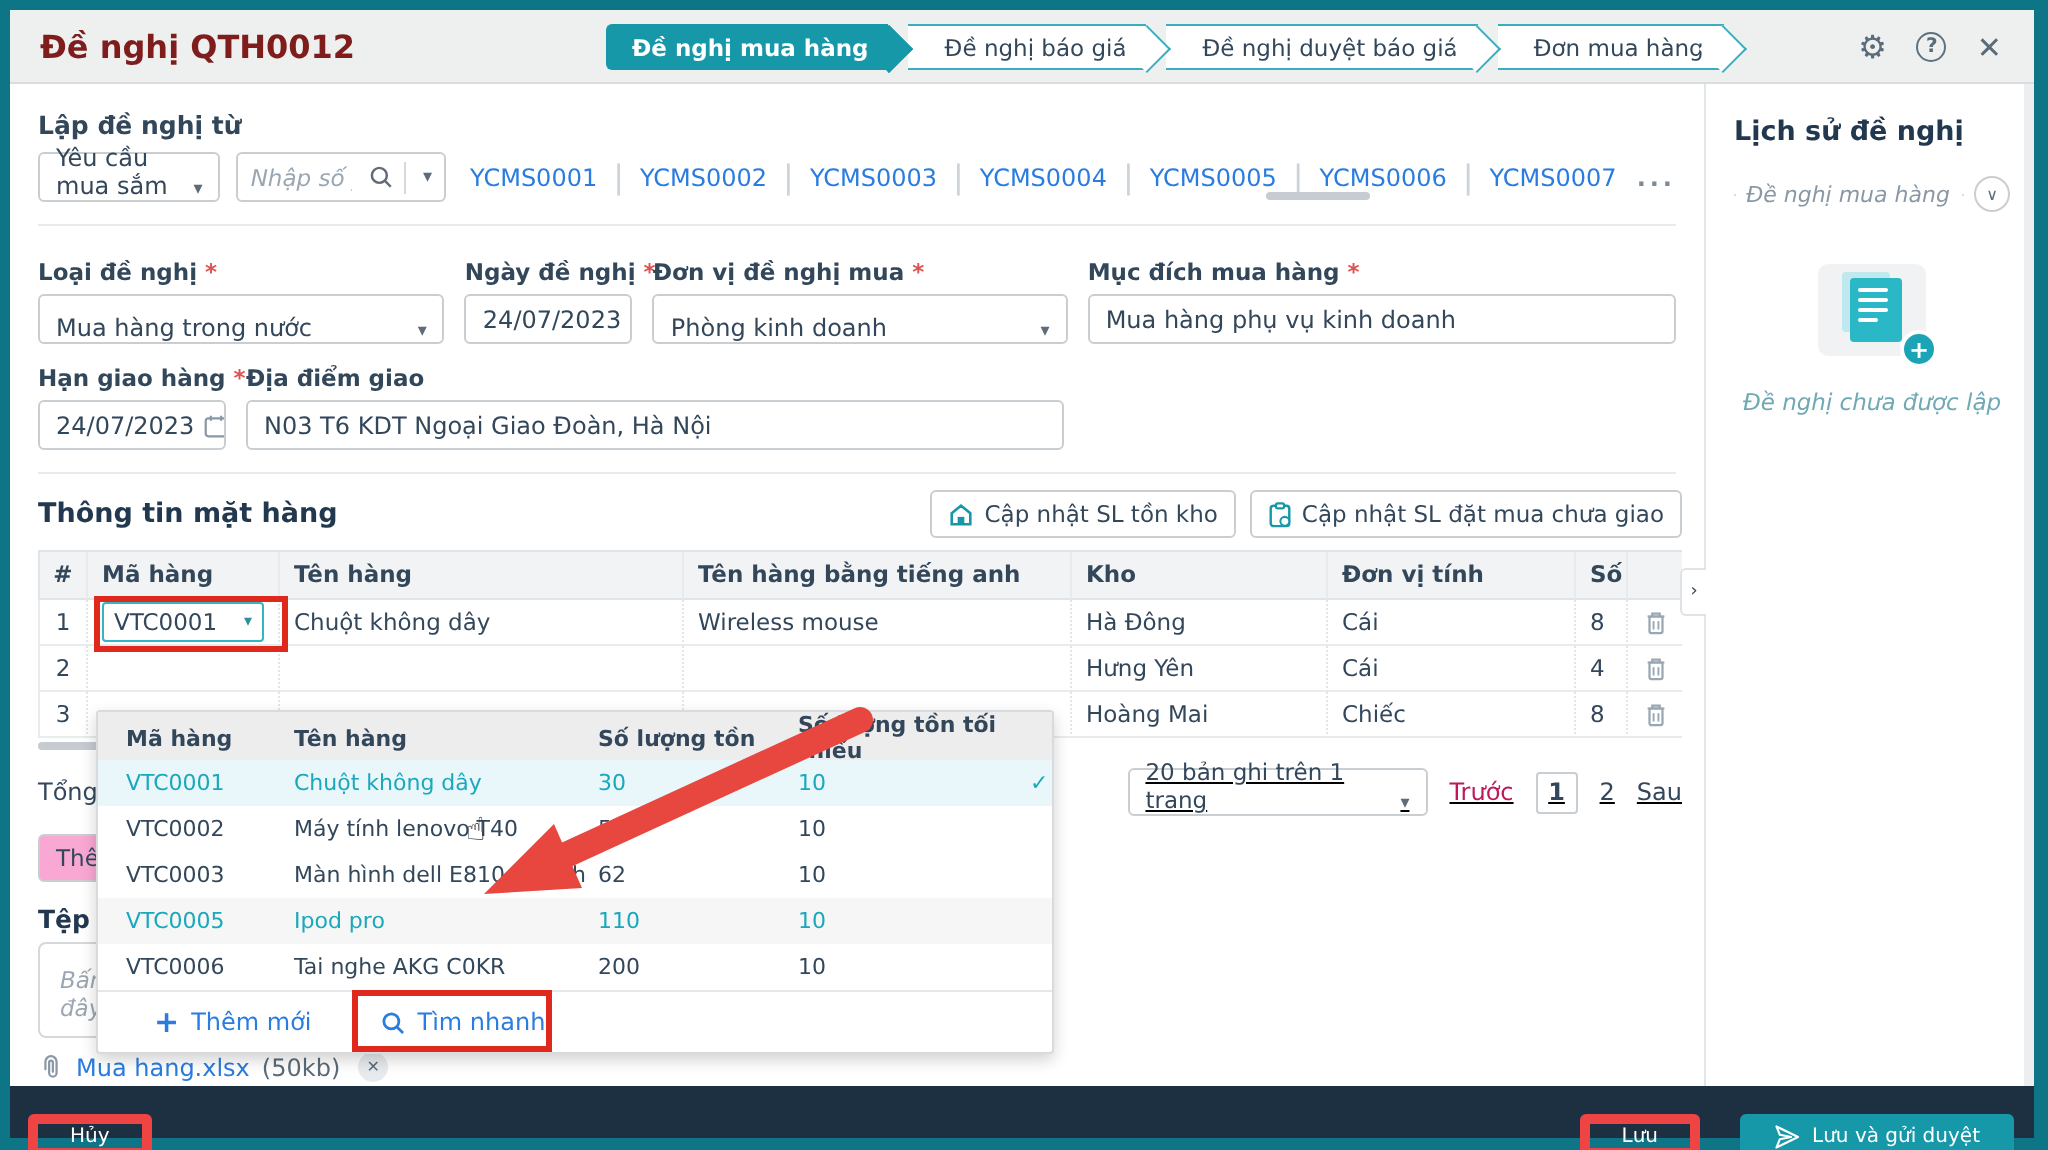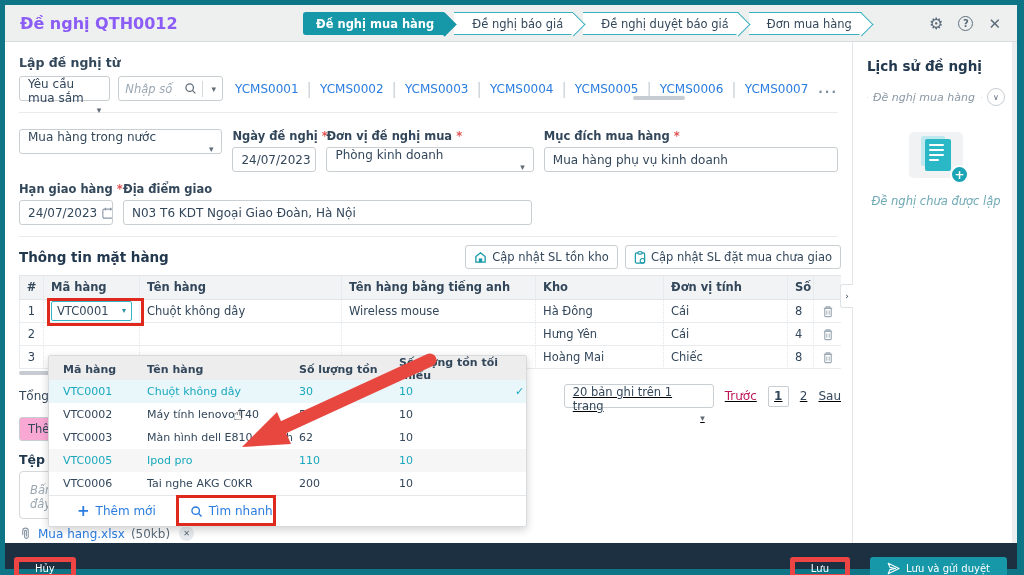--- a/index.html
+++ b/index.html
@@ -1,41 +1,41 @@
 <!DOCTYPE html>
 <html><head>
 <meta charset="utf-8">
 <style>
   html,body{margin:0;padding:0;background:#dfe3e5;}
   *{box-sizing:border-box;font-family:"DejaVu Sans","Liberation Sans",sans-serif;}
   .frame{position:relative;width:1024px;height:575px;background:#0d7585;overflow:hidden;}
   .app{position:absolute;left:5px;top:5px;right:7px;bottom:6px;background:#fff;display:flex;flex-direction:column;}
   
   .hdr{position:relative;height:37px;background:#eef0f0;border-bottom:1px solid #d9dddf;display:flex;align-items:center;flex:none;}
-  .hdr-title{font-size:16px;font-weight:bold;color:#8b5cf6;margin-left:15px;white-space:nowrap;}
+  .hdr-title{font-size:16px;font-weight:bold;color:#7f1d1d;margin-left:15px;white-space:nowrap;}
   .stepper{position:absolute;left:298px;top:7px;display:flex;}
   .step{position:relative;height:23px;line-height:22px;font-size:11.5px;color:#33475b;background:#fff;border:1px solid #3aaebe;border-right:none;padding:0 10px 0 18px;white-space:nowrap;}
   .step::after{content:"";position:absolute;right:-8.5px;top:2.6px;width:16px;height:16px;transform:rotate(45deg);border-top:1px solid #3aaebe;border-right:1px solid #3aaebe;background:#fff;z-index:1;}
   .step:first-child{border-radius:3px 0 0 3px;padding-left:12px;}
   .step.active{background:#1798a9;border-color:#1798a9;color:#fff;font-weight:bold;}
   .step.active::after{background:#1798a9;border-color:#1798a9;}
   .step+.step{margin-left:10px;border-left:none;}
   .hdr-icons{position:absolute;right:16px;top:0;height:37px;display:flex;align-items:center;gap:15px;color:#5a6b79;}
   .gear{font-size:16px;cursor:pointer;}
   .helpc{width:15px;height:15px;border:1.4px solid #5f707e;border-radius:50%;font-size:10px;font-weight:bold;display:flex;align-items:center;justify-content:center;}
   .closex{font-size:15px;font-weight:bold;}
   
   .body{flex:1;display:flex;min-height:0;position:relative;}
   .main{width:847px;flex:none;position:relative;background:#fff;}
   .aside{flex:1;border-left:1px solid #e2e6e8;position:relative;padding:12px 12px 0 14px;}
   
   .sec-label{font-size:12.5px;font-weight:bold;color:#33475b;}
   .cf{padding:13px 14px 0 14px;position:relative;}
   .cf-row{display:flex;align-items:center;margin-top:6px;}
-  .sel{height:25px;border:1px solid #c9ced2;border-radius:3px;display:flex;align-items:flex-start;padding:0 8px;font-size:12px;color:#33475b;background:#fff;flex-direction:column;}
+  .sel{height:25px;border:1px solid #c9ced2;border-radius:3px;display:flex;align-items:flex-end;padding:0 8px;font-size:12px;color:#33475b;background:#fff;}
   .sel .caret{margin-left:auto;font-size:9px;color:#5f6b76;padding-left:6px;}
   .cf-source{width:170px;}
   .combo{width:215px;height:25px;border:1px solid #c9ced2;border-radius:3px;display:flex;align-items:center;margin-left:8px;overflow:hidden;}
   .combo input{border:none;outline:none;flex:1;min-width:0;font-size:11.5px;color:#33475b;padding:0 6px;}
   .combo input::placeholder{font-style:italic;color:#9aa7b2;}
   .combo .mag{color:#5f6b76;flex:none;margin:0 2px;}
   .combo .vline{width:1px;height:16px;background:#d5dadd;margin:0 3px;}
   .combo .caret{font-size:9px;color:#5f6b76;margin:0 6px;}
   .ycms{display:flex;align-items:center;margin-left:12px;}
   .ycms a{font-size:12px;color:#2a7cdf;text-decoration:none;font-weight:500;white-space:nowrap;}
@@ -181,20 +181,21 @@
             <span class="more-dots">...</span>
           </div>
           <div class="hthumb"></div>
         </div>
 
         <div class="divider"></div>
 
         <div class="gen">
           <div class="frow">
             <div class="field" style="width:204px;">
+              <div class="flabel"><span>Loại đề nghị</span> <span class="req">*</span></div>
               <div class="sel">
                 <span>Mua hàng trong nước</span>
                 <span class="caret">▾</span>
               </div>
             </div>
             <div class="field" style="width:84px;">
               <div class="flabel"><span>Ngày đề nghị</span> <span class="req">*</span></div>
               <div class="inp">
                 <span>24/07/2023</span>
                 <span class="cal">

